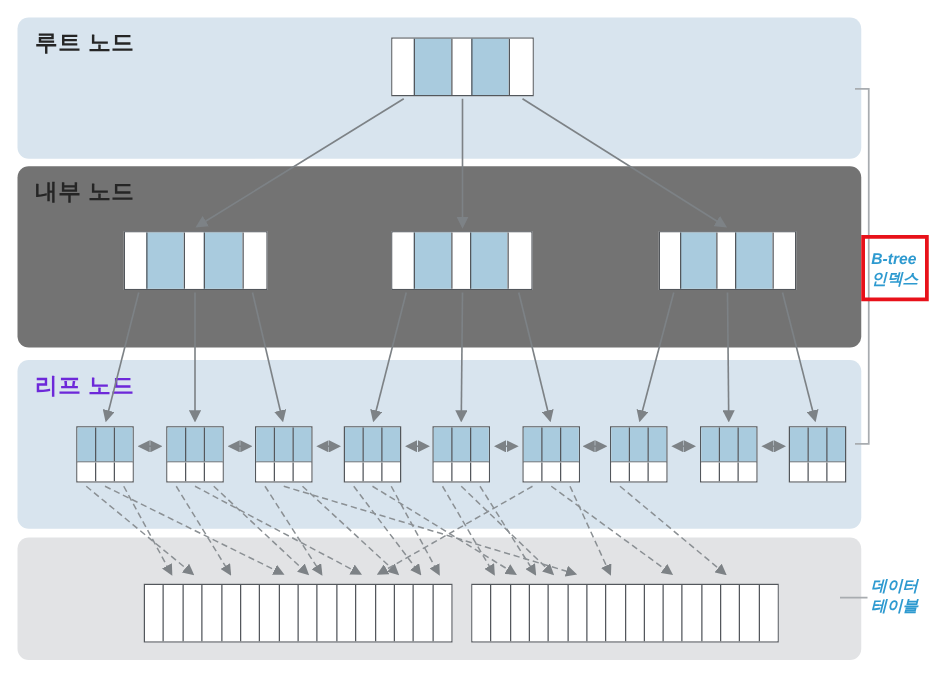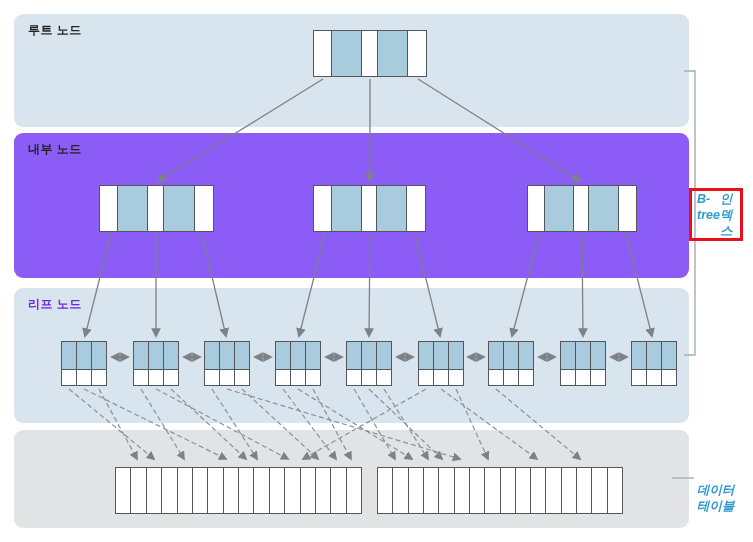--- a/index.html
+++ b/index.html
@@ -3,21 +3,21 @@
 <meta charset="utf-8">
 <style>
   html,body { margin:0; padding:0; background:#ffffff; }
   .stage {
     position:relative; width:753px; height:542px; background:#ffffff;
     font-family:"Liberation Sans", sans-serif; overflow:hidden;
   }
   .band { position:absolute; border-radius:9px; }
   .band-label {
     position:absolute; left:14px; top:8px;
-    font-size:12px; font-weight:bold; color:#252525; letter-spacing:0.5px;
+    font-size:18px; font-weight:bold; color:#252525; letter-spacing:0.5px;
   }
   .keynode {
     position:absolute; display:flex; box-sizing:border-box;
     border:1.5px solid #53575c; background:#ffffff;
   }
   .keynode .seg { height:100%; box-sizing:border-box; }
   .leaf {
     position:absolute; box-sizing:border-box;
     border:1.5px solid #53575c; background:#ffffff;
   }
@@ -25,37 +25,37 @@
   .leaf-cell { flex:1; box-sizing:border-box; }
   .dtable {
     position:absolute; display:flex; box-sizing:border-box;
     border:1.5px solid #53575c; background:#ffffff;
   }
   .dtable .tcell { flex:1; box-sizing:border-box; background:#ffffff; }
   svg.overlay { position:absolute; left:0; top:0; z-index:5; }
   .nodes-layer { position:absolute; left:0; top:0; width:100%; height:100%; z-index:6; }
   .highlight-box {
     position:absolute; box-sizing:border-box; z-index:8;
-    display:flex; flex-direction:row; justify-content:center;
+    display:flex; flex-direction:column; justify-content:center;
     padding-left:5px;
   }
   .blue-note {
     font-size:12.5px; font-weight:bold; font-style:italic; line-height:16px;
   }
   .side-label { position:absolute; z-index:8; }
 </style>
 </head>
 <body>
 
 <div class="stage">
   <div id="bands-layer">
       <div class="band" style="left: 14px; top: 14px; width: 675px; height: 113px; background: rgb(216, 228, 238);">
         <div class="band-label" style="color: rgb(37, 37, 37);">루트 노드</div>
       </div>
-      <div class="band" style="left: 14px; top: 133px; width: 675px; height: 145px; background: #8b5cf6;">
+      <div class="band" style="left: 14px; top: 133px; width: 675px; height: 145px; background: #737373;">
         <div class="band-label" style="color: rgb(37, 37, 37);">내부 노드</div>
       </div>
       <div class="band" style="left: 14px; top: 288px; width: 675px; height: 135px; background: rgb(216, 228, 238);">
         <div class="band-label" style="color: #6d28d9;">리프 노드</div>
       </div>
       <div class="band" style="left: 14px; top: 430px; width: 675px; height: 98px; background: rgb(226, 227, 229);"></div>
     </div>
   <svg id="conn" class="overlay" width="753" height="542">
       <defs>
         <marker id="ah" viewBox="0 0 10 10" refX="8" refY="5" markerWidth="7.5" markerHeight="7.5" orient="auto-start-reverse">
@@ -278,16 +278,16 @@
         <div class="tcell" style="border-left: 1px solid rgb(83, 87, 92);"></div>
       </div>
     </div>
 
   <div id="btree-box" class="highlight-box" style="left: 689px; top: 188px; width: 54px; height: 53px; border: 3px solid rgb(232, 17, 26);">
     <span class="blue-note" style="color: rgb(46, 154, 208);">B-tree</span>
     <span class="blue-note" style="color: rgb(46, 154, 208);">인덱스</span>
   </div>
 
   <div id="table-label" class="side-label" style="left: 697px; top: 461px;">
-    <span class="blue-note" style="display: block; color: rgb(46, 154, 208); margin-top: 21px;">데이터</span>
+    <span class="blue-note" style="display: block; color: rgb(46, 154, 208);">데이터</span>
     <span class="blue-note" style="display: block; color: rgb(46, 154, 208);">테이블</span>
   </div>
 </div>
 
 </body></html>

